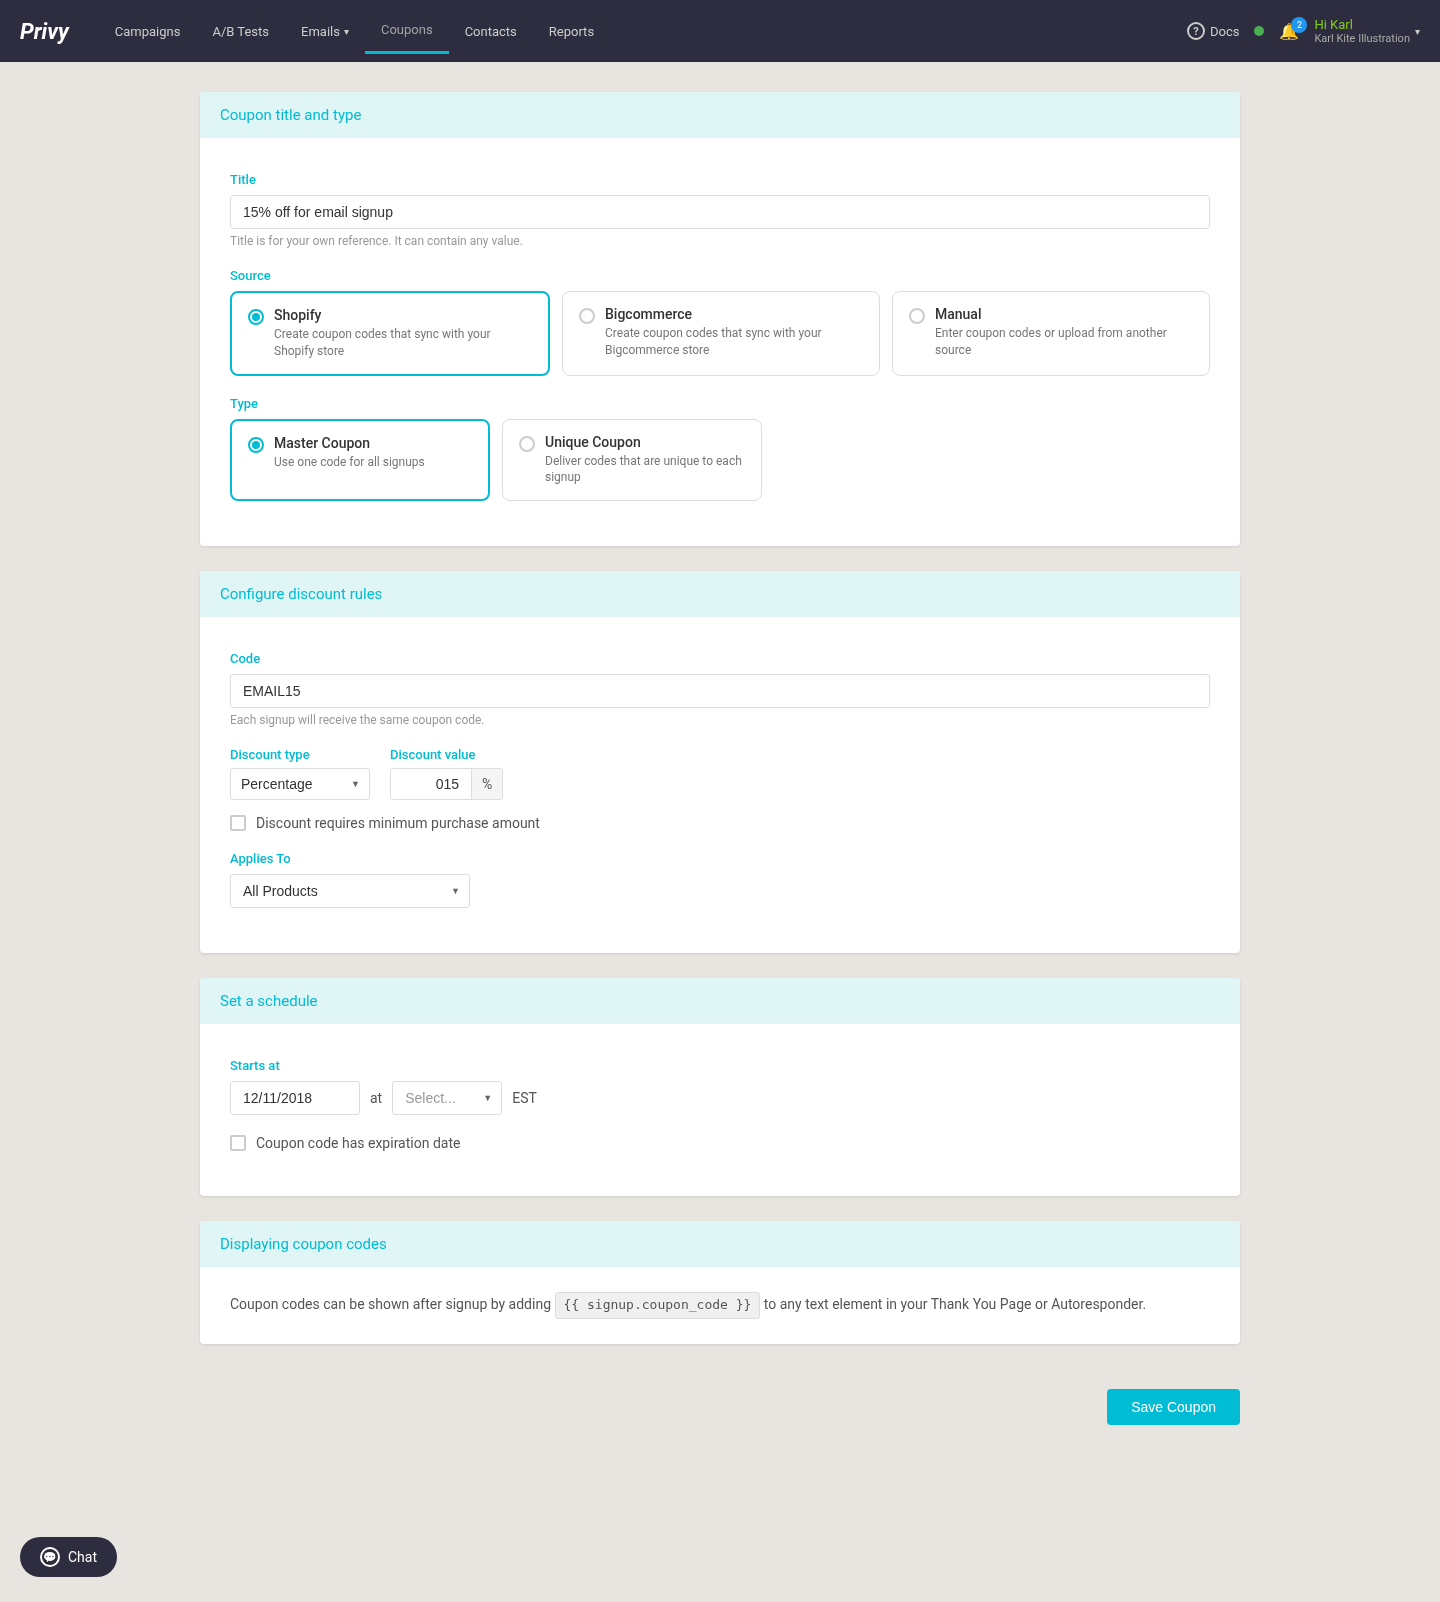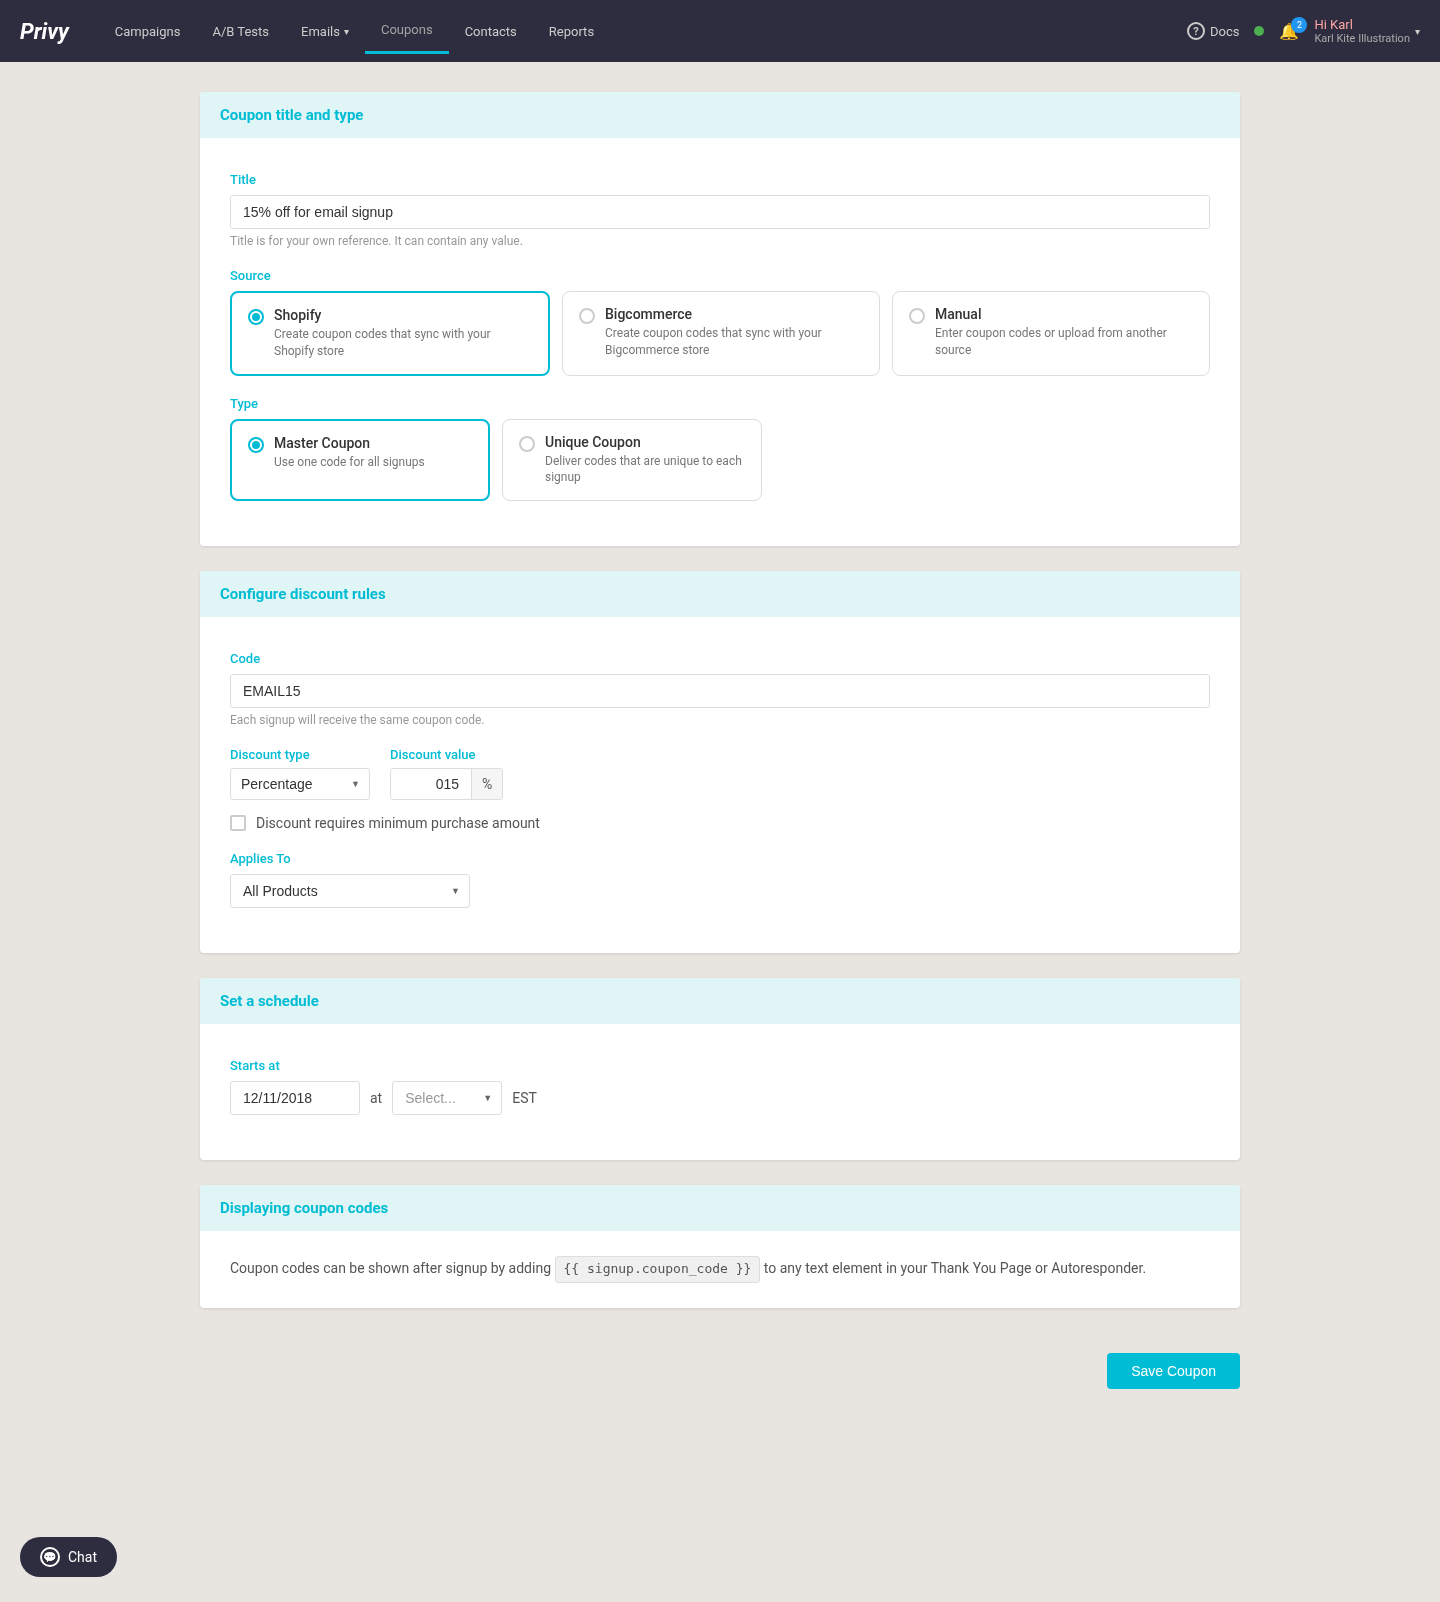--- a/index.html
+++ b/index.html
@@ -91,21 +91,21 @@
       display: flex; align-items: center; justify-content: center;
     }
     .nav-user {
       color: #ccc;
       font-size: 12px;
       cursor: pointer;
       display: flex;
       align-items: center;
       gap: 5px;
     }
-    .nav-user .user-name { font-size: 13px; color: #fca5a5; }
+    .nav-user .user-name { font-size: 13px; color: #84cc16; }
     .nav-user .user-store { font-size: 11px; color: #aaa; }
     .nav-user .caret { color: #ccc; font-size: 10px; }
 
     
     .page-content {
       padding: 30px 200px;
       max-width: 1440px;
       margin: 0 auto;
     }
 
@@ -115,21 +115,21 @@
       border-radius: 4px;
       margin-bottom: 25px;
       overflow: hidden;
       box-shadow: 0 1px 3px rgba(0,0,0,0.1);
     }
     .section-header {
       background: #e0f5f5;
       padding: 14px 20px;
       color: #00bcd4;
       font-size: 15px;
-      font-weight: 700;
+      font-weight: 400;
     }
     .section-body {
       padding: 25px 30px;
     }
 
     
     .form-group {
       margin-bottom: 20px;
       margin-top: 9px;
     }
@@ -561,20 +561,24 @@
               <option>12:00 AM</option>
               <option>6:00 AM</option>
               <option>12:00 PM</option>
               <option>6:00 PM</option>
             </select>
           </div>
           <span class="timezone-label">EST</span>
         </div>
       </div>
 
+      <div class="checkbox-row">
+        <div class="checkbox-box"></div>
+        <span class="checkbox-label">Coupon code has expiration date</span>
+      </div>
 
     </div>
   </div>
 
   <div class="section-card">
     <div class="section-header">Displaying coupon codes</div>
     <div class="section-body">
       <p class="display-text">
         <span>Coupon codes can be shown after signup by adding</span>
         <span class="code-badge">{{ signup.coupon_code }}</span>

